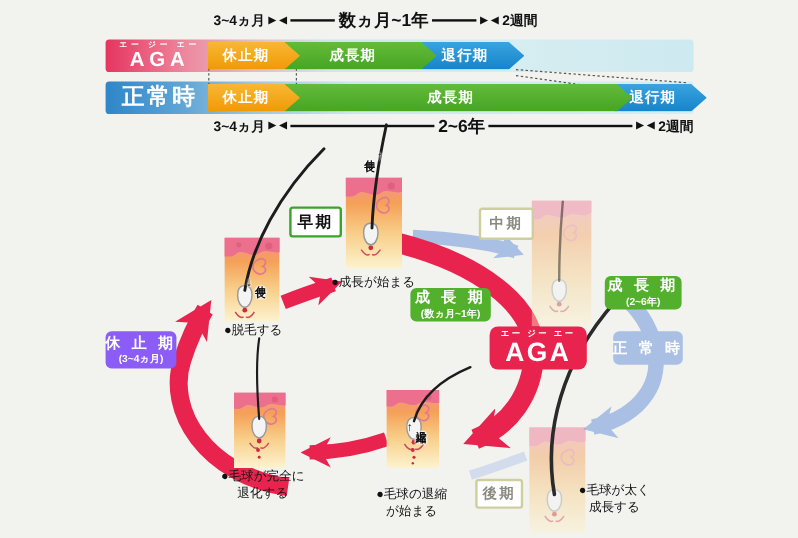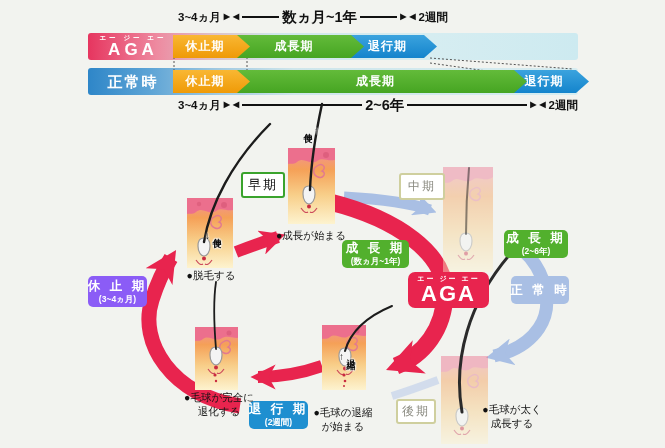--- a/index.html
+++ b/index.html
@@ -29,21 +29,21 @@
   .lyr3{position:absolute;inset:0;z-index:3;pointer-events:none;} 
   .panel{position:absolute;z-index:2;}
   .box{position:absolute;z-index:4;border-radius:5px;color:#fff;font-weight:bold;display:flex;
        flex-direction:column;align-items:center;justify-content:center;text-align:center;line-height:1.2;}
   .box .t{font-size:12.5px;letter-spacing:3px;white-space:nowrap;}
   .box .s{font-size:8.5px;letter-spacing:0;white-space:nowrap;}
   .green{background:#52b02d;} .orange{background:#8b5cf6;} .blue{background:#1e8fd0;} .lblue{background:#a9bfe4;}
   .agabox{background:#e8244e;border-radius:7px;}
   .agabox .aga-t{font-size:22px;letter-spacing:2px;line-height:.95;}
   .plabel{position:absolute;z-index:4;background:#fff;display:flex;align-items:center;justify-content:center;
-          font-weight:normal;border-radius:3px;letter-spacing:2px;text-align:right;}
+          font-weight:bold;border-radius:3px;letter-spacing:2px;text-align:right;}
   .pl-green{border:2px solid #3aa32c;color:#111;font-size:13px;}
   .pl-gray{border:2px solid #cfcf9e;color:#8a8a80;font-size:12px;}
   .cap{position:absolute;z-index:4;font-size:10.5px;font-weight:normal;color:#111;text-align:center;line-height:1.3;white-space:nowrap;}
   .ann{position:absolute;z-index:4;display:flex;align-items:flex-start;color:#111;font-weight:bold;
        text-shadow:0 0 2px #fff,0 0 2px #fff,0 0 2px #fff,0 0 2px #fff;}
   .vert{writing-mode:vertical-rl;text-orientation:upright;font-size:9px;letter-spacing:1px;}
   .ann .aw{font-size:10px;line-height:1;}
 </style>
 </head>
 <body>
@@ -85,21 +85,21 @@
   <div class="rowlab" style="top:33px">
     <span class="furi">エー ジー エー</span>
     <span style="font-size:17px;letter-spacing:4px">AGA</span>
   </div>
   <div class="seg o r1" style="left:173px;width:77px">休止期</div>
   <div class="seg g r1" style="left:237px;width:127px">成長期</div>
   <div class="seg b r1" style="left:351px;width:86px">退行期</div>
 
   <div class="track track2"></div>
   <div class="rowlab" style="top:68px">
-    <span style="font-size:15px;letter-spacing:2px">正常時</span>
+    <span style="font-size:19px;letter-spacing:2px">正常時</span>
   </div>
   <div class="seg o r2" style="left:173px;width:77px">休止期</div>
   <div class="seg g r2" style="left:237px;width:290px">成長期</div>
   <div class="seg b r2" style="left:512px;width:77px">退行期</div>
 
   <div class="ruler" style="left:178px;top:96px;width:400px;height:18px">
     <span class="sm">3~4ヵ月</span>
     <span class="ar">▶</span>
     <span class="ar">◀</span>
     <span class="ln"></span>
@@ -222,24 +222,20 @@
     <span class="t">成 長 期</span>
     <span class="s">(2~6年)</span>
   </div>
   <div class="box lblue" style="left:511px;top:276px;width:58px;height:28px">
     <span class="t">正 常 時</span>
   </div>
   <div class="box orange" style="left:88px;top:276px;width:59px;height:31px">
     <span class="t">休 止 期</span>
     <span class="s">(3~4ヵ月)</span>
   </div>
-  <div class="box blue" style="left:249px;top:401px;width:59px;height:28px">
-    <span class="t">退 行 期</span>
-    <span class="s">(2週間)</span>
-  </div>
 
   <div class="cap" style="left:175px;top:269px;width:72px">●脱毛する</div>
   <div class="cap" style="left:265px;top:229px;width:92px">●成長が始まる</div>
   <div class="cap" style="left:178px;top:391px;width:82px">
     <span>●毛球が完全に</span><br>
     <span>退化する</span>
   </div>
   <div class="cap" style="left:306px;top:406px;width:74px">
     <span>●毛球の退縮</span><br>
     <span>が始まる</span>

